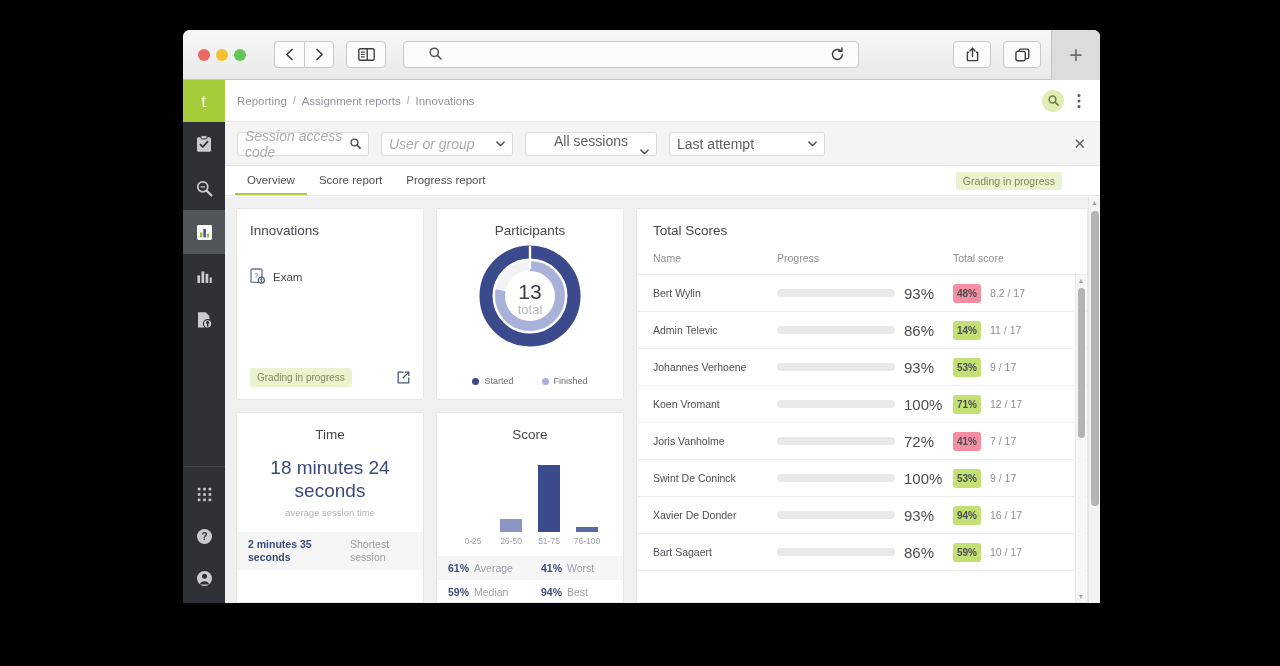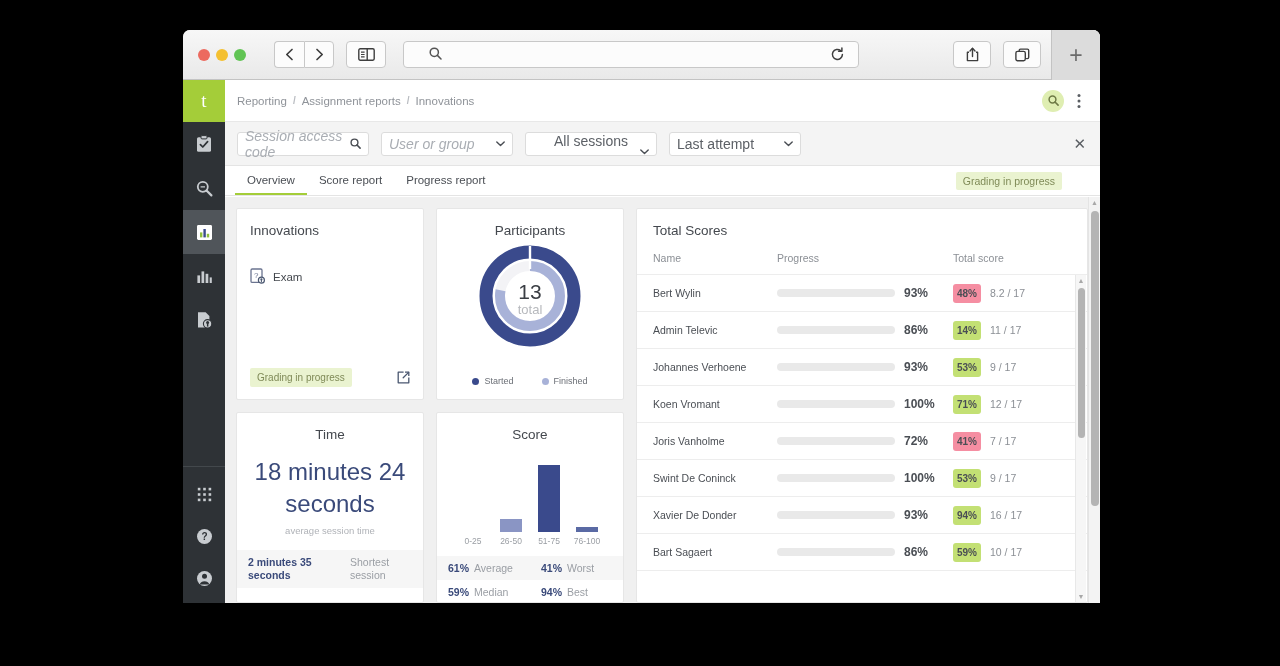--- a/index.html
+++ b/index.html
@@ -132,21 +132,21 @@
     border: 1px solid #dcdcdc; border-radius: 3px;
     display: flex; align-items: center;
     padding: 0 7px;
     font-size: 14px; color: #5c6066;
   }
   #filter-access-code { width: 132px; }
   #filter-access-code .ph { color: #a9adb3; font-style: italic; }
   #filter-user-group { width: 132px; }
   #filter-user-group .ph { color: #a9adb3; font-style: italic; }
   #filter-sessions { width: 132px; flex-direction: column; }
-  #filter-attempt  { width: 132px; }
+  #filter-attempt  { width: 156px; }
   .filter-icon { margin-left: auto; color: #5c6066; display: flex; }
   #filter-close {
     margin-left: auto; margin-right: 14px;
     color: #5a5e63; font-size: 15px; line-height: 1;
   }
 
   
   #tab-bar {
     position: absolute; left: 42px; top: 86px; right: 0;
     height: 30px; background: #fff;
@@ -221,21 +221,21 @@
   }
   .legend-item { display: flex; align-items: center; gap: 5px; }
   .legend-dot { width: 7px; height: 7px; border-radius: 50%; }
 
   
   #card-time { flex: 1; position: relative; overflow: hidden; }
   #time-title { text-align: center; }
   #time-main {
     margin: 14px 16px 0 16px;
     text-align: center;
-    font-size: 24px; line-height: 32px;
+    font-size: 19px; line-height: 23px;
     color: #3a4a7a;
   }
   #time-sub {
     text-align: center; margin-top: 5px;
     font-size: 9.5px; color: #b0b3b8;
   }
   #time-stats { margin-top: 14px; }
   .stat-row {
     display: flex; align-items: flex-start;
     padding: 6px 11px;
@@ -290,21 +290,21 @@
     border-bottom: 1px solid #ededed;
     font-size: 10.5px; color: #4a4e54;
   }
   .ts-name { width: 124px; }
   .ts-progress-cell { flex: 1; display: flex; align-items: center; gap: 9px; }
   .ts-bar-track {
     width: 118px; height: 8px;
     background: #e9e9e9; border-radius: 4px; overflow: hidden;
   }
   .ts-bar-fill { height: 100%; background: #b8da6e; border-radius: 4px; }
-  .ts-pct { font-size: 12px; color: #4a4e54; font-weight: bold; }
+  .ts-pct { font-size: 15px; color: #4a4e54; }
   .ts-score-cell { width: 118px; display: flex; align-items: center; gap: 9px; }
   .ts-badge {
     min-width: 27px; text-align: center;
     font-size: 10px; font-weight: bold; color: #4a4e54;
     padding: 4px 4px; border-radius: 3px;
   }
   .ts-badge.pass { background: #c3e074; }
   .ts-badge.fail { background: #f58ea2; }
   .ts-fraction { font-size: 10.5px; color: #8b8f95; }
 

